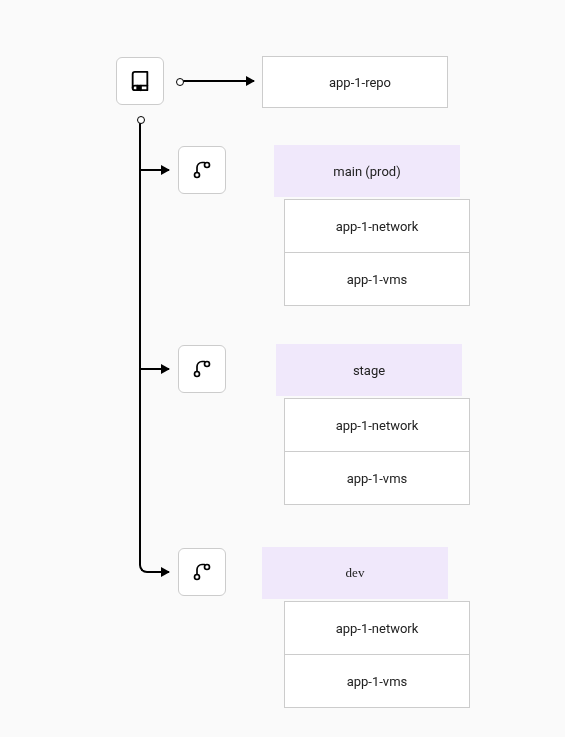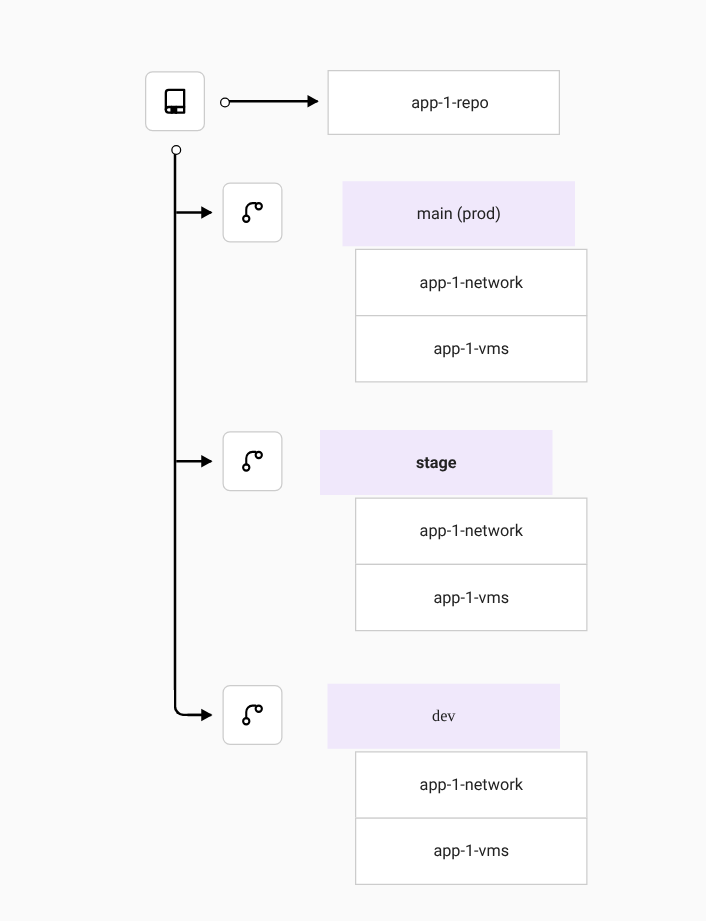--- a/index.html
+++ b/index.html
@@ -164,21 +164,21 @@
 <div class="icon-box" style="left:178px; top:345px;">
   <span>
     <svg width="20" height="20" viewBox="0 0 24 24" fill="none" stroke="#000" stroke-width="2" stroke-linecap="round" stroke-linejoin="round">
       <circle cx="6" cy="18" r="3" fill="#fff"></circle>
       <circle cx="18" cy="6" r="3" fill="#fff"></circle>
       <path d="M6 15V9a6 6 0 0 1 6-6h3"></path>
     </svg>
   </span>
 </div>
 
-<div class="branch-label" style="left:256px; top:344px;font-weight:bold;">
+<div class="branch-label" style="left:276px; top:344px;">
   <span>stage</span>
 </div>
 
 <div class="stack-box" style="left:284px; top:398px;">
   <span>app-1-network</span>
 </div>
 <div class="stack-box" style="left:284px; top:451px;">
   <span>app-1-vms</span>
 </div>
 

